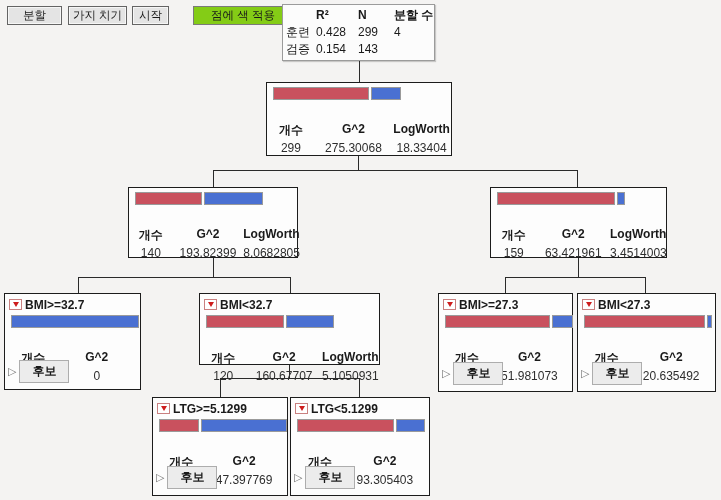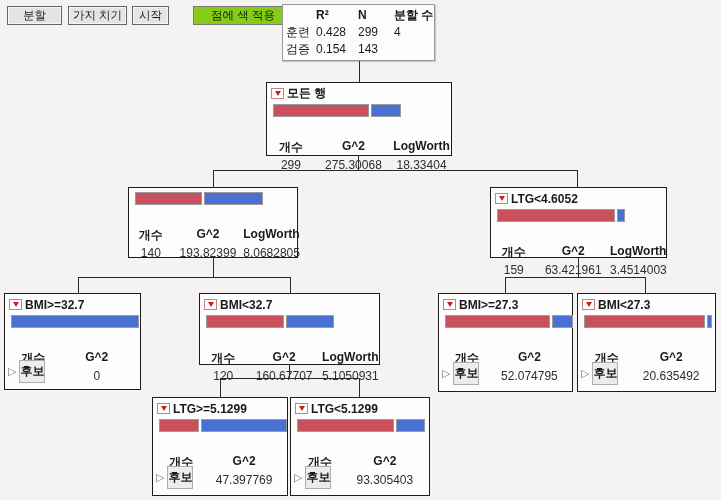--- a/index.html
+++ b/index.html
@@ -61,21 +61,21 @@
   .hdr,.val{display:grid;white-space:nowrap}
   .hdr{margin-top:22px;font-weight:bold}
   .val{margin-top:2px;color:#2e2e2e}
   .hdr span,.val span{text-align:center;white-space:nowrap}
   .c3{grid-template-columns:26% 42% 32%}
   .c2{grid-template-columns:42% 52%}
   .cand{position:absolute;left:3px;bottom:6px;display:flex;align-items:center;gap:3px}
   .disc{color:#6e6e6e;font-size:11px;line-height:11px}
   .cand-btn{
     border:1px solid #adadad;background:#ececec;font-weight:bold;font-size:12px;
-    padding:2px 0;white-space:nowrap;
+    padding:2px 12px;white-space:nowrap;
   }
 </style>
 </head>
 <body>
 
 <div class="tbtn b-split">분할</div>
 <div class="tbtn b-prune">가지 치기</div>
 <div class="tbtn b-go">시작</div>
 <div class="tbtn b-color">점에 색 적용</div>
 
@@ -112,26 +112,20 @@
 <div class="line-v" style="left:289px;top:365px;height:13px"></div>
 <div class="line-h" style="left:220px;top:378px;width:140px"></div>
 <div class="line-v" style="left:220px;top:378px;height:19px"></div>
 <div class="line-v" style="left:359px;top:378px;height:19px"></div>
 <div class="line-v" style="left:578px;top:258px;height:19px"></div>
 <div class="line-h" style="left:505px;top:277px;width:141px"></div>
 <div class="line-v" style="left:505px;top:277px;height:16px"></div>
 <div class="line-v" style="left:645px;top:277px;height:16px"></div>
 
 <div class="node n0">
-  <div class="trow">
-    <span class="rt-btn">
-        <span class="rt-tri"></span>
-      </span>
-    <span class="ntitle">모든 행</span>
-  </div>
   <div class="bar">
     <span class="seg seg-red" style="width: 95px;"></span>
     <span class="seg seg-blue" style="width: 28px;"></span>
   </div>
   <div class="hdr c3">
     <span>개수</span>
     <span>G^2</span>
     <span>LogWorth</span>
   </div>
   <div class="val c3">
@@ -152,26 +146,20 @@
     <span>LogWorth</span>
   </div>
   <div class="val c3">
     <span>140</span>
     <span>193.82399</span>
     <span>8.0682805</span>
   </div>
 </div>
 
 <div class="node n2">
-  <div class="trow">
-    <span class="rt-btn">
-        <span class="rt-tri"></span>
-      </span>
-    <span class="ntitle">LTG&lt;4.6052</span>
-  </div>
   <div class="bar">
     <span class="seg seg-red" style="width: 119px;"></span>
     <span class="seg seg-blue" style="width: 6px;"></span>
   </div>
   <div class="hdr c3">
     <span>개수</span>
     <span>G^2</span>
     <span>LogWorth</span>
   </div>
   <div class="val c3">
@@ -239,21 +227,21 @@
   <div class="bar">
     <span class="seg seg-red" style="width: 105px;"></span>
     <span class="seg seg-blue" style="width: 19px;"></span>
   </div>
   <div class="hdr c2">
     <span>개수</span>
     <span>G^2</span>
   </div>
   <div class="val c2">
     <span>30</span>
-    <span>52.074795</span>
+    <span>51.981073</span>
   </div>
   <div class="cand">
     <span class="disc">▷</span>
     <span class="cand-btn">후보</span>
   </div>
 </div>
 
 <div class="node n6">
   <div class="trow">
     <span class="rt-btn">

